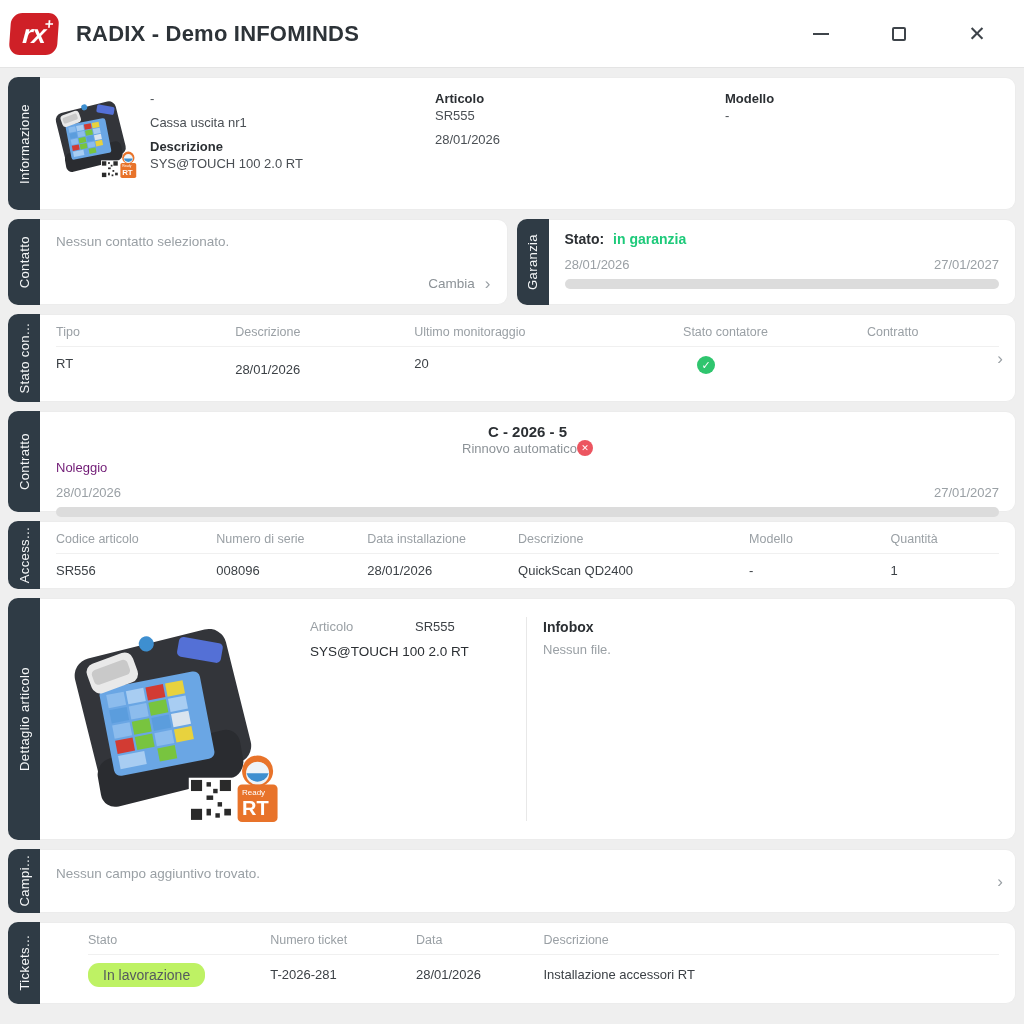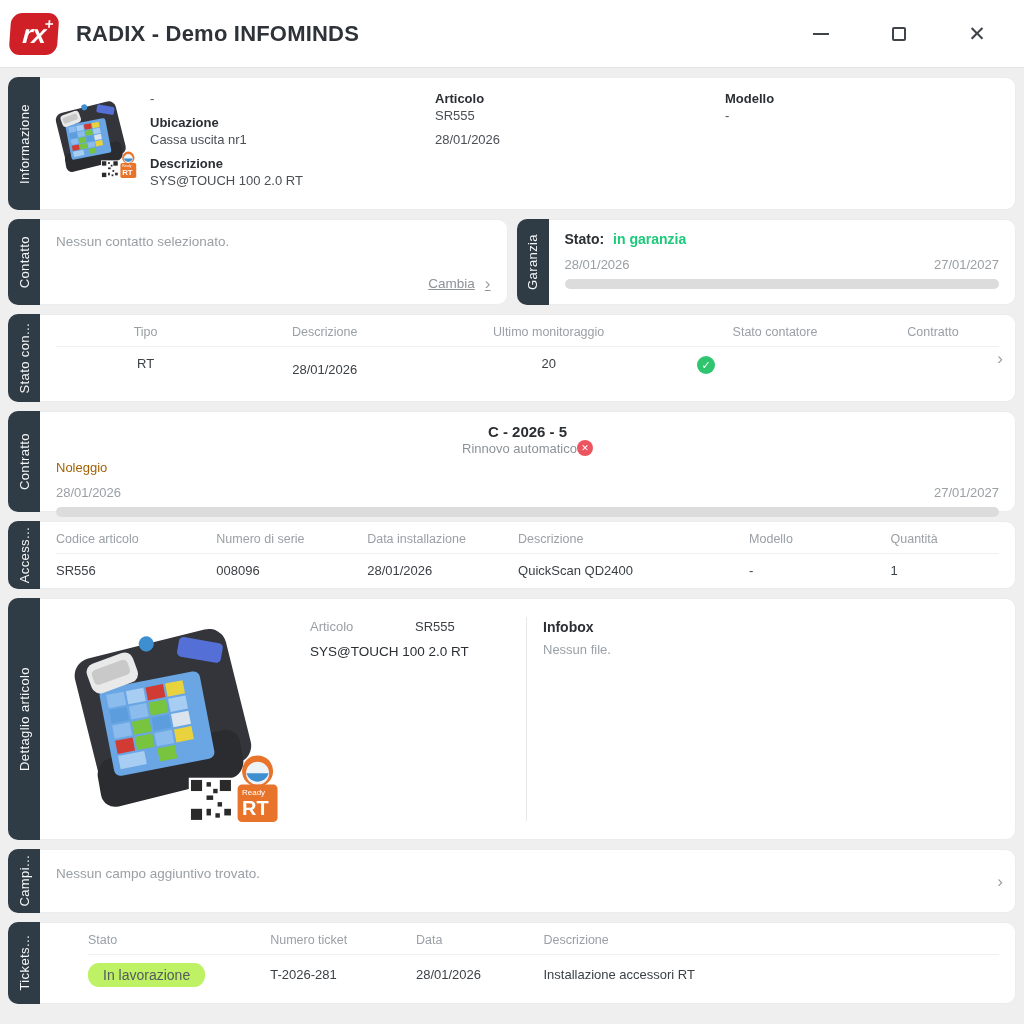--- a/index.html
+++ b/index.html
@@ -39,56 +39,56 @@
                padding:12px 14px 8px 10px; }
   .thumb { width:88px; height:95px; position:relative; }
   .fld { margin-bottom:7px; }
   .fld .lab { font-size:13px; font-weight:bold; color:#2b2f33; line-height:17px; }
   .fld .val { font-size:13px; color:#4a4f54; line-height:17px; }
 
   
   .contatto-card { height:86px; padding:14px 16px; }
   .muted { color:#9aa0a5; font-size:13.5px; }
   .cambia { position:absolute; right:16px; bottom:12px; display:flex; align-items:center;
-            gap:10px; color:#8c9297; font-size:13.5px; cursor:pointer;text-decoration:underline; }
+            gap:10px; color:#8c9297; font-size:13.5px; cursor:pointer; }
   .chev { color:#9aa0a5; font-size:17px; line-height:1; }
 
   
   .gar-card { height:86px; padding:11px 16px; }
   .status-line { font-size:14px; font-weight:bold; color:#2b2f33; }
   .status-line .ok { color:#1dca7a; margin-left:5px; }
   .dates { display:flex; justify-content:space-between; font-size:13px; color:#9aa0a5; margin-top:10px; }
   .bar { height:10px; background:#dcdcdc; border-radius:6px; margin-top:7px; }
 
   
   .tbl-card { padding:10px 16px 0 16px; }
   .thead { display:grid; font-size:12.5px; color:#9aa0a5; padding-bottom:7px;
            border-bottom:1px solid #f0f0f0; }
   .trow  { display:grid; font-size:13px; color:#3c4146; padding-top:9px; align-items:start; }
-  .grid-stato { grid-template-columns:19% 19% 28.5% 19.5% 1fr;text-align:center; }
+  .grid-stato { grid-template-columns:19% 19% 28.5% 19.5% 1fr; }
   .grid-acc   { grid-template-columns:17% 16% 16% 24.5% 15% 1fr; }
   .grid-tick  { grid-template-columns:20% 16% 14% 1fr;margin-left:32px; }
   .stato-card { height:88px; }
   .acc-card { height:68px; }
   .tick-card { height:82px; }
   .wrapcell { max-width:175px; line-height:18px; }
   .row-chev { position:absolute; right:12px; top:50%; transform:translateY(-50%); }
   .okcircle { width:18px; height:18px; border-radius:50%; background:#2fc56e; color:#fff;
               font-size:11px; display:flex; align-items:center; justify-content:center; margin-left:14px; }
   .xcircle { width:16px; height:16px; border-radius:50%; background:#ec5560; color:#fff;
              font-size:9px; display:flex; align-items:center; justify-content:center; }
   .pill { display:inline-block; background:#bef264; border-radius:11px; padding:4px 15px;
           font-size:14px; color:#555a5f; margin-top:3px;text-align:center; }
 
   
   .contr-card { height:101px; padding:11px 16px; }
   .contr-head { display:flex; justify-content:space-between; align-items:center;flex-direction:column; }
   .contr-code { font-size:15px; font-weight:bold; color:#2b2f33; }
   .renew { display:flex; align-items:center; color:#8c9297; font-size:13px; }
-  .contr-type { font-size:13px; color:#a16207; margin-top:4px; }
+  .contr-type { font-size:13px; color:#701a75; margin-top:4px; }
 
   
   .det-card { height:242px; display:flex; padding:10px 16px; }
   .det-img { width:250px; flex-shrink:0; position:relative; }
   .det-mid { width:220px; padding:10px 0 0 4px; }
   .det-row { display:flex; font-size:13px; }
   .det-row .lab { color:#9aa0a5; width:105px; }
   .det-row .val { color:#3c4146; }
   .det-desc { font-size:13.5px; color:#2b2f33; margin-top:10px; }
   .det-div { border-left:1px solid #e8e8e8; margin:8px 0; }
@@ -195,21 +195,20 @@
       <div class="thumb">
         <svg width="88" height="95" viewBox="0 0 100 100">
             <use href="#pos-terminal"></use>
           </svg>
       </div>
       <div>
         <div class="fld">
           <div class="val">-</div>
         </div>
         <div class="fld">
-          <div class="lab">Ubicazione</div>
           <div class="val">Cassa uscita nr1</div>
         </div>
         <div class="fld">
           <div class="lab">Descrizione</div>
           <div class="val">SYS@TOUCH 100 2.0 RT</div>
         </div>
       </div>
       <div>
         <div class="fld">
           <div class="lab">Articolo</div>

